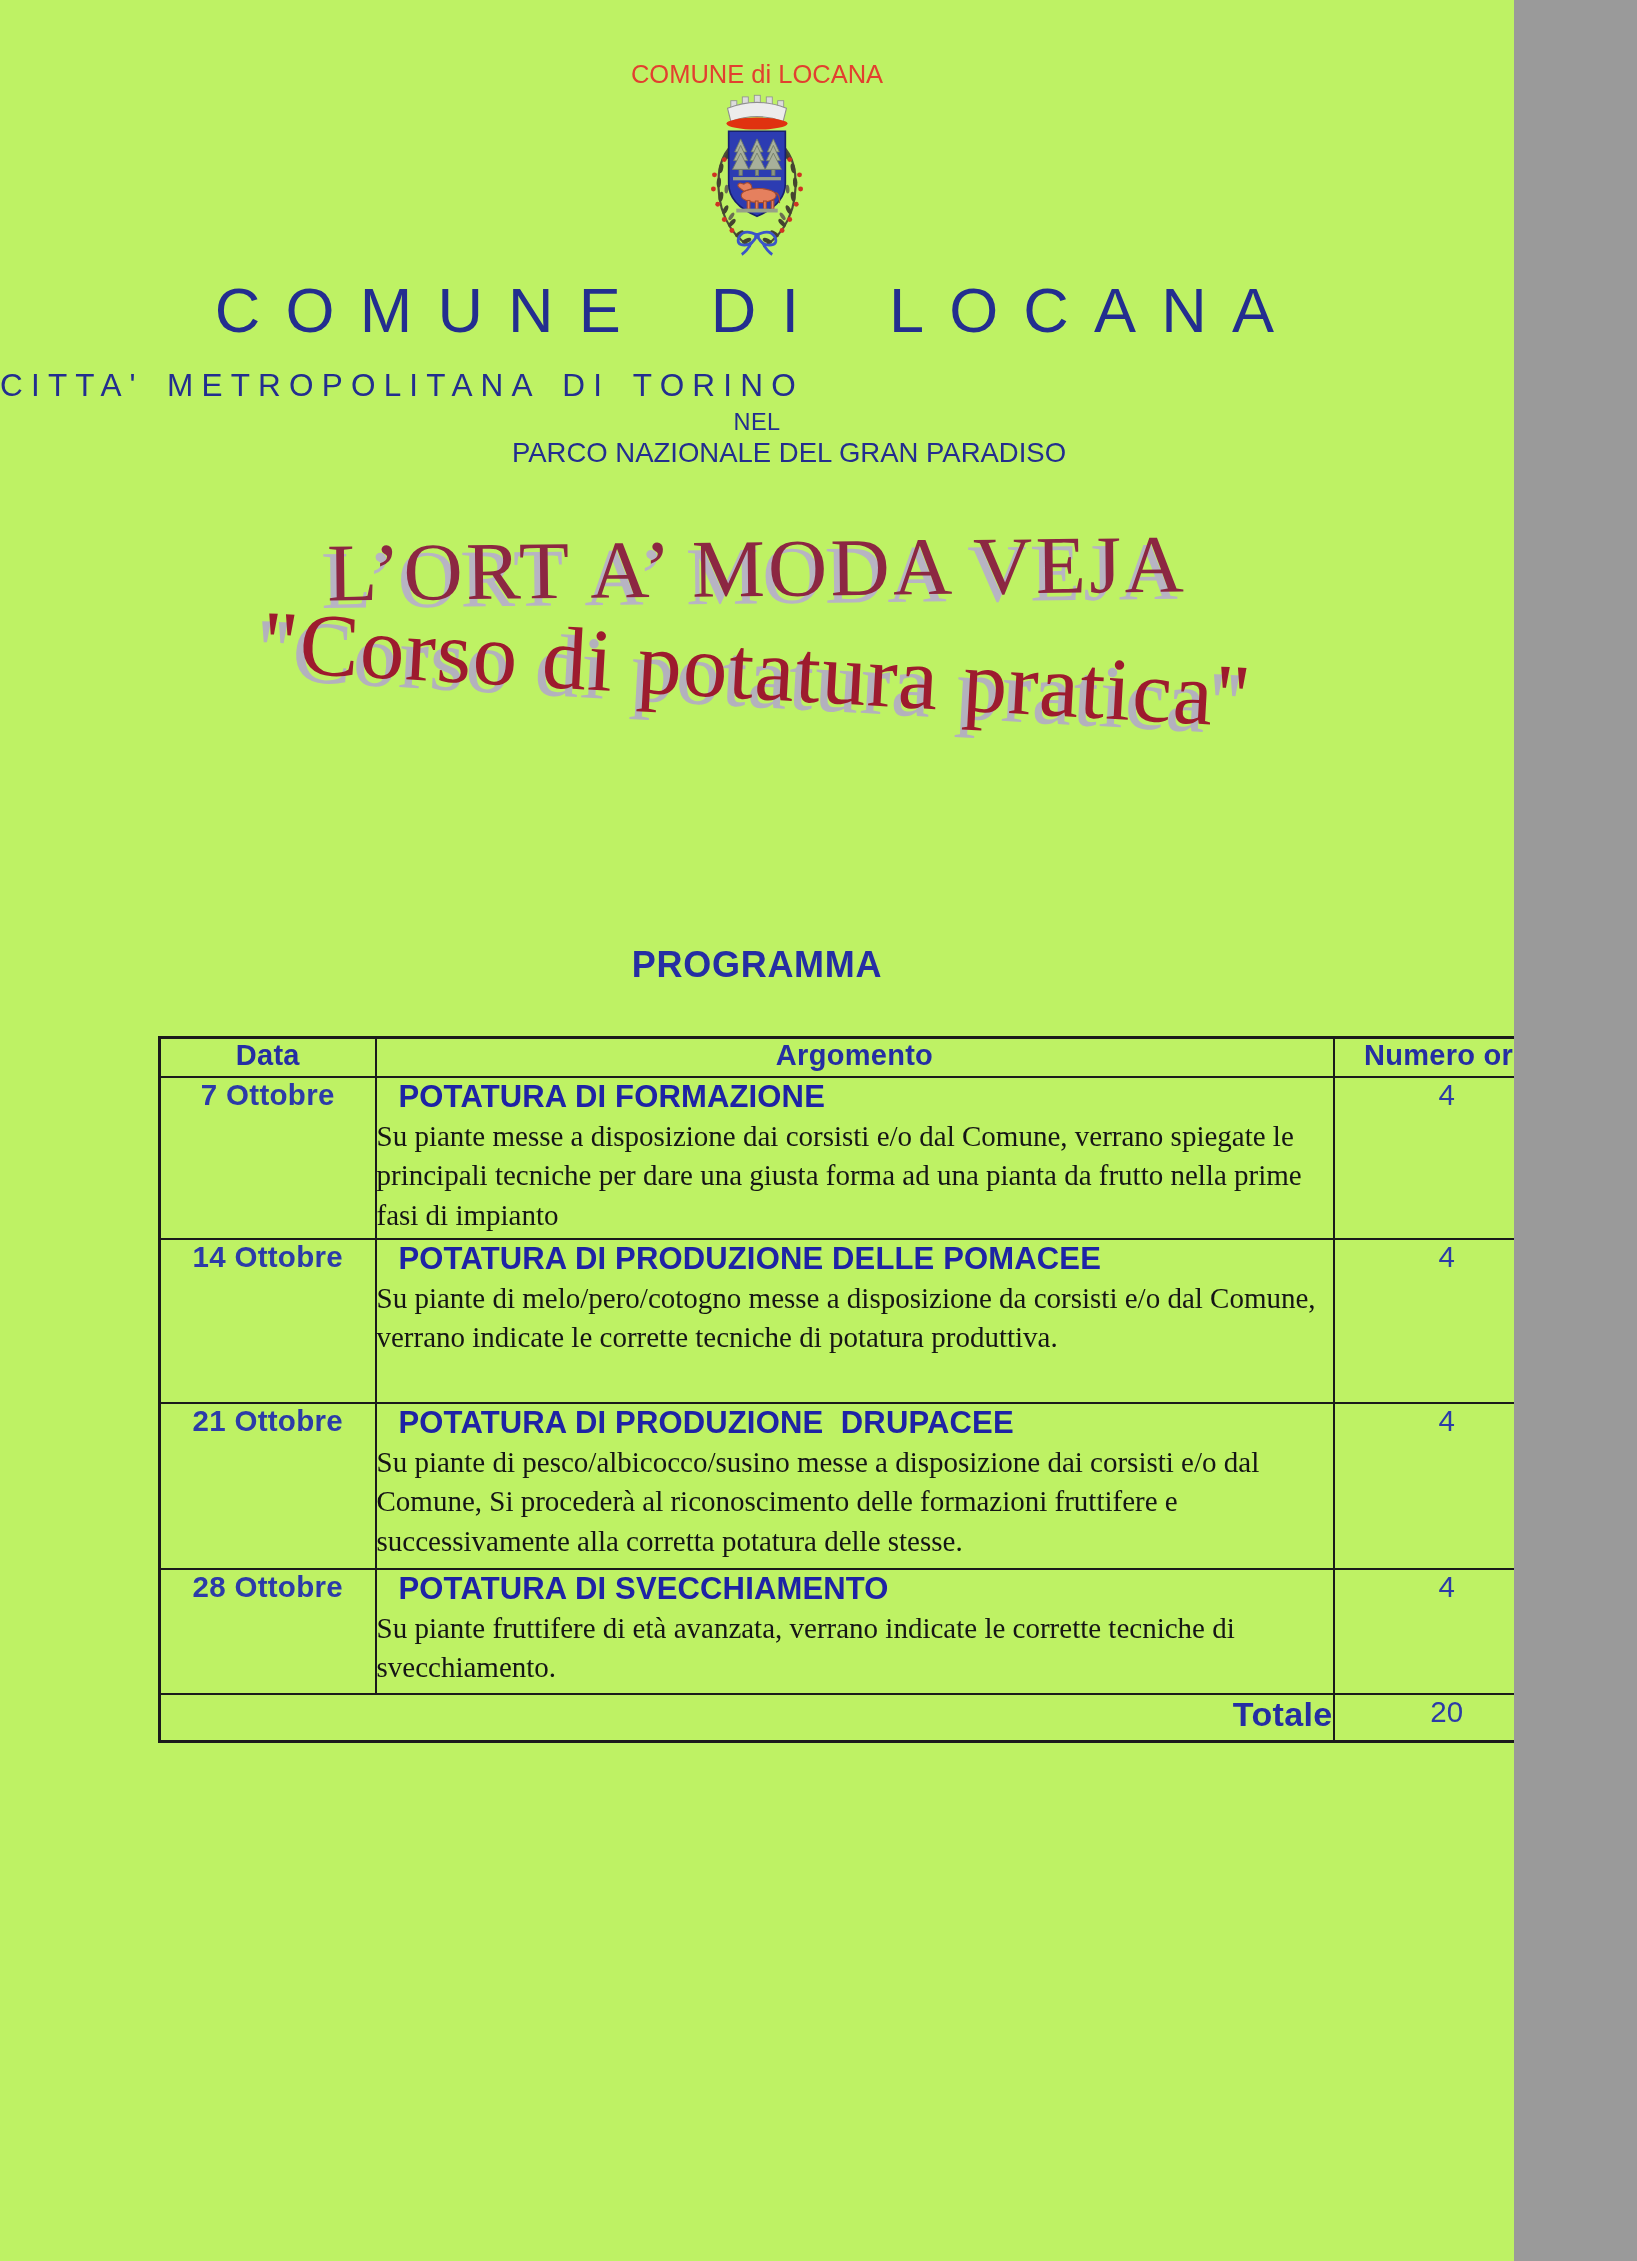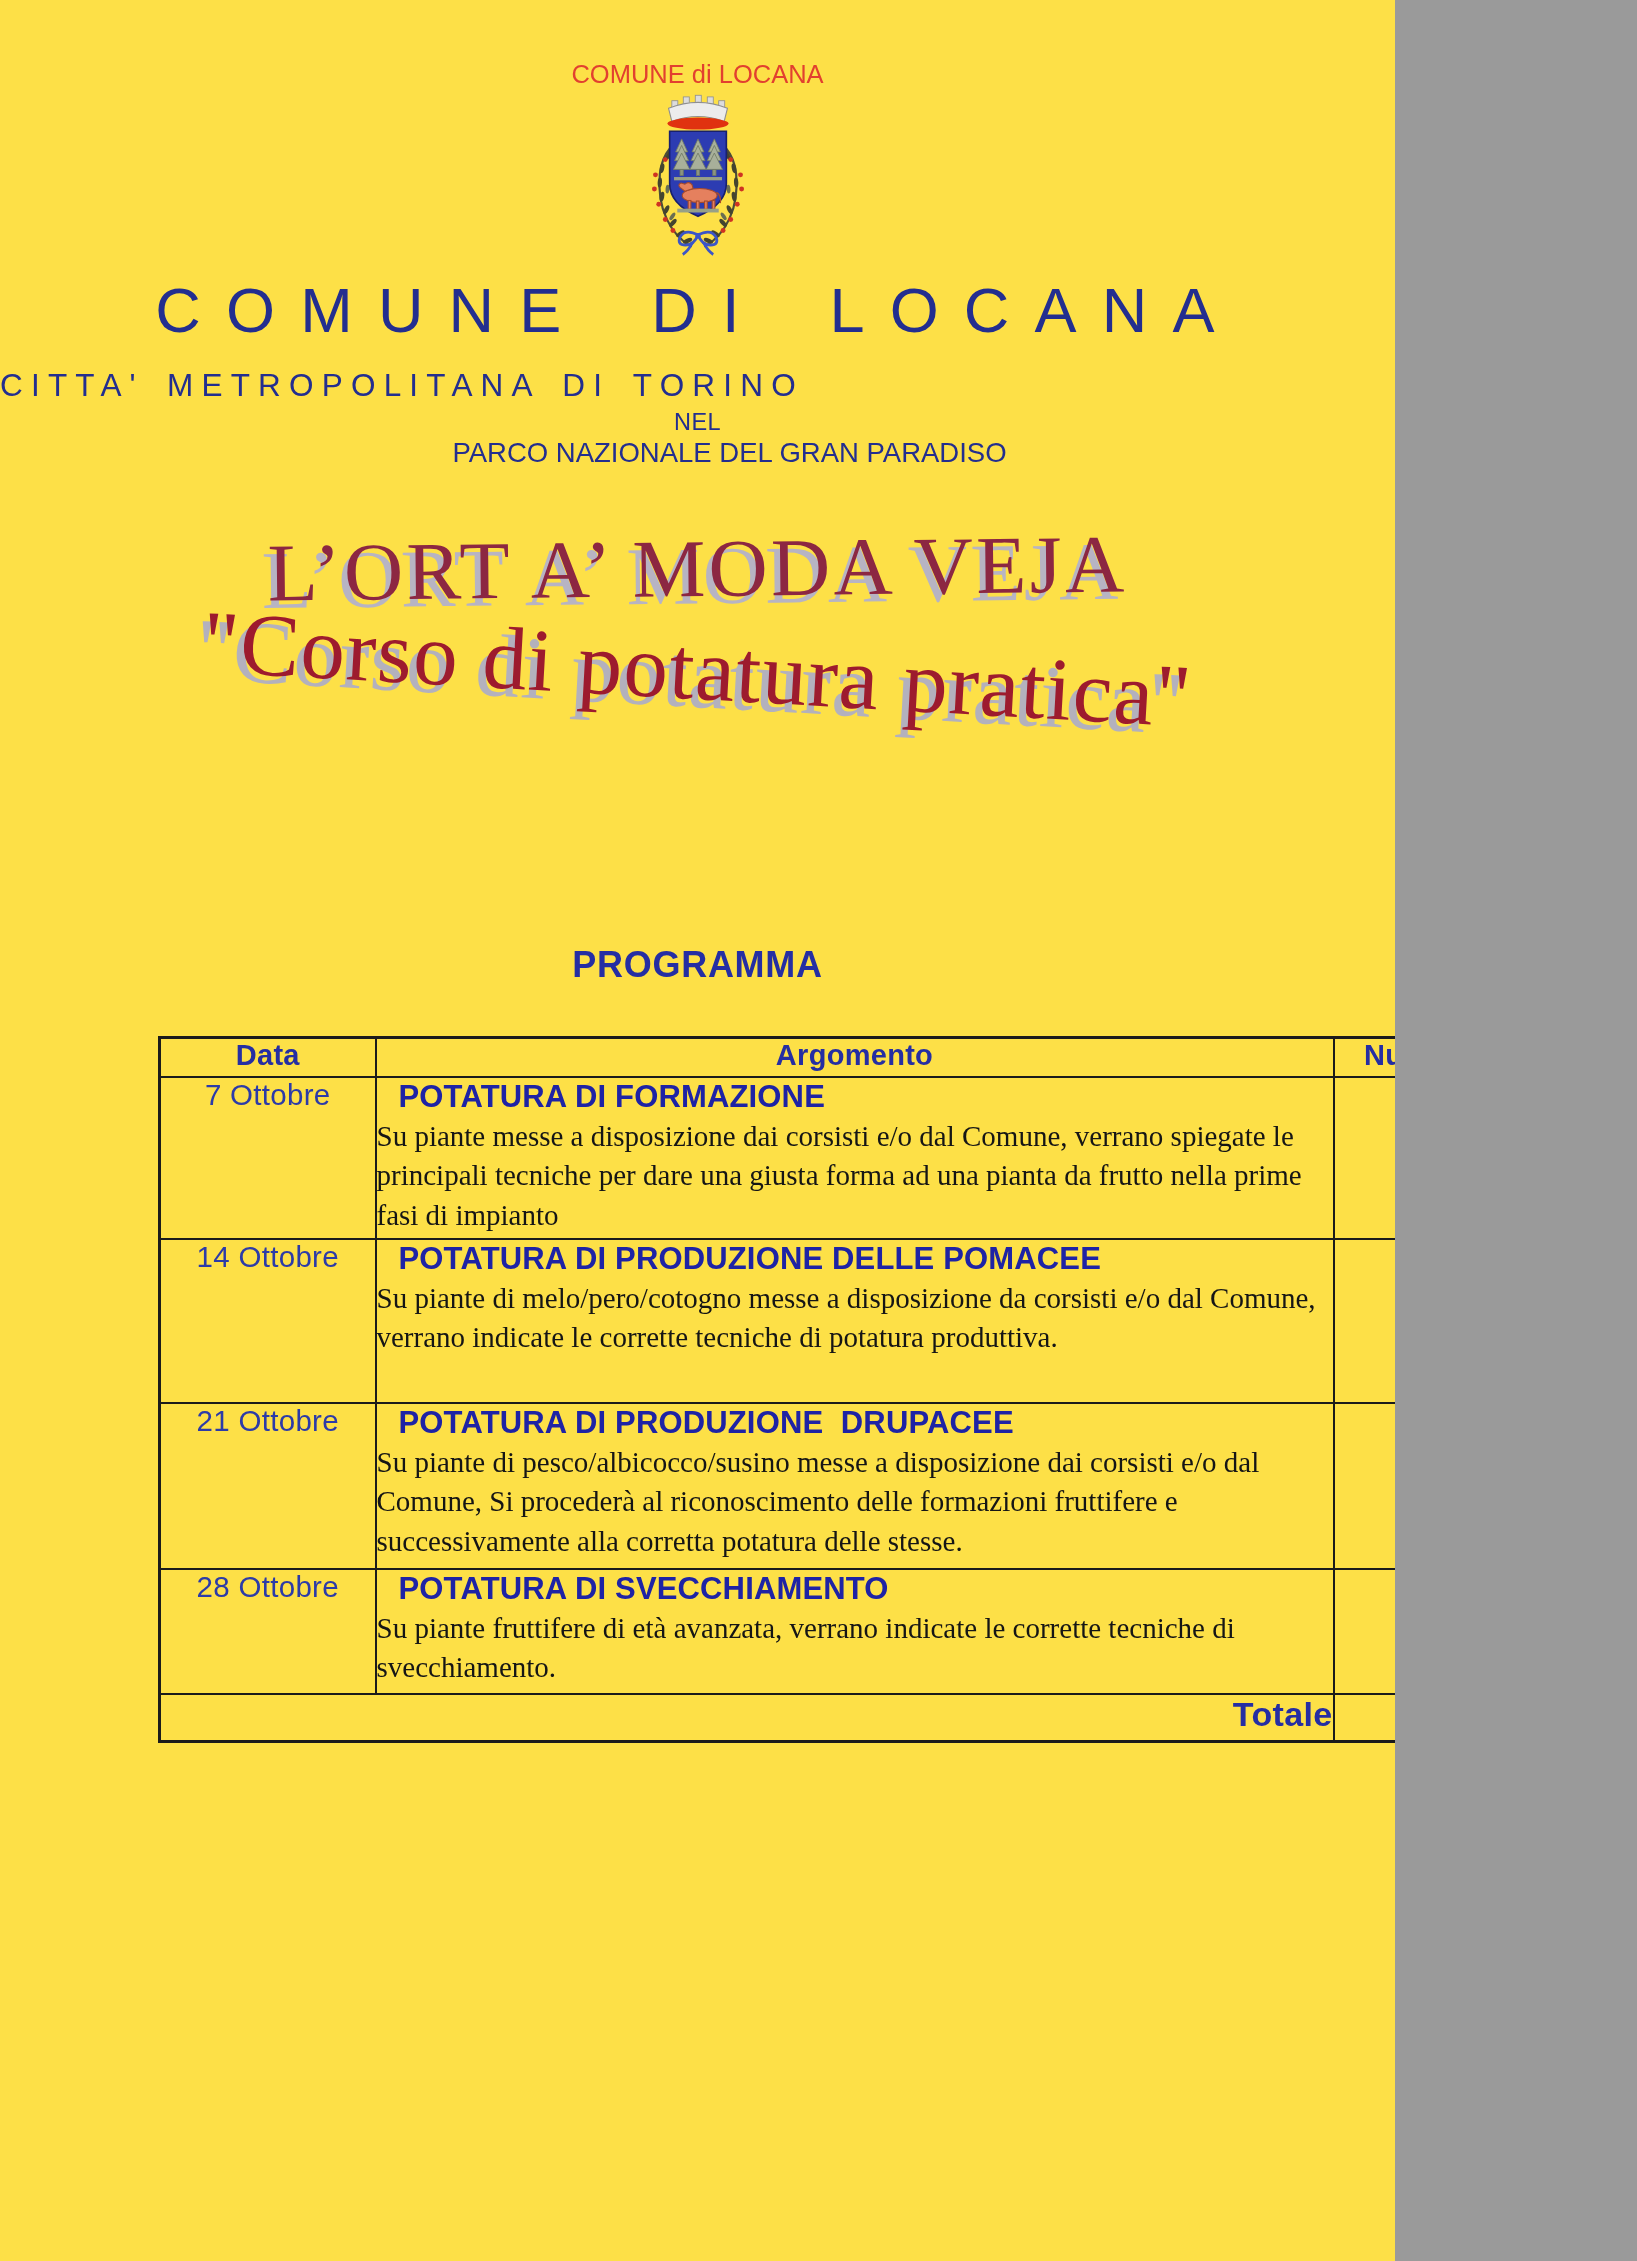--- a/index.html
+++ b/index.html
@@ -1,17 +1,17 @@
 <!DOCTYPE html>
 <html style="font-size:10.7px"><head>
 <meta charset="utf-8">
 <style>
   html,body{margin:0;padding:0;background:#9a9a9a;}
   .page{
-    position:relative;width:1395px;height:2261px;background:#fde047;
+    position:relative;width:1514px;height:2261px;background:#bef264;
     font-family:"Liberation Sans",sans-serif;overflow:hidden;
   }
   
   .emblem{position:absolute;top:62px;left:0;width:100%;text-align:center;}
   .emblem-caption{
     color:#e2402f;font-size:25.5px;font-weight:400;letter-spacing:0px;line-height:1;
   }
   .emblem-svg{display:block;margin:4px auto 0 auto;}
   
   .page-title{
@@ -63,21 +63,21 @@
     padding:0;vertical-align:top;
   }
   tr.hdr{height:39px;}
   tr.r1{height:162px;} tr.r2{height:164px;} tr.r3{height:166px;}
   tr.r4{height:125px;} tr.r5{height:125px;} tr.total-row{height:48px;}
   th.col-h{
     color:#252ea3;font-size:29px;font-weight:700;text-align:center;vertical-align:middle;
     letter-spacing:0.01em;
   }
   td.c-date{
-    color:#2c3ba8;font-size:29.5px;text-align:center;padding-top:44px;letter-spacing:0.01em;
+    color:#2c3ba8;font-size:29.5px;text-align:center;padding-top:44px;letter-spacing:0.01em;font-weight:bold;
   }
   td.c-hours{
     color:#2c3ba8;font-size:29.5px;text-align:center;padding-top:44px;
   }
   td.c-arg{padding:5.4px 10.7px 2.7px 17.4px;}
   .row-title{
     color:#1e23a5;font-size:31px;font-weight:700;line-height:1.22;
     letter-spacing:0.005em;white-space:pre-wrap;margin-left:22px;
   }
   .row-desc{

